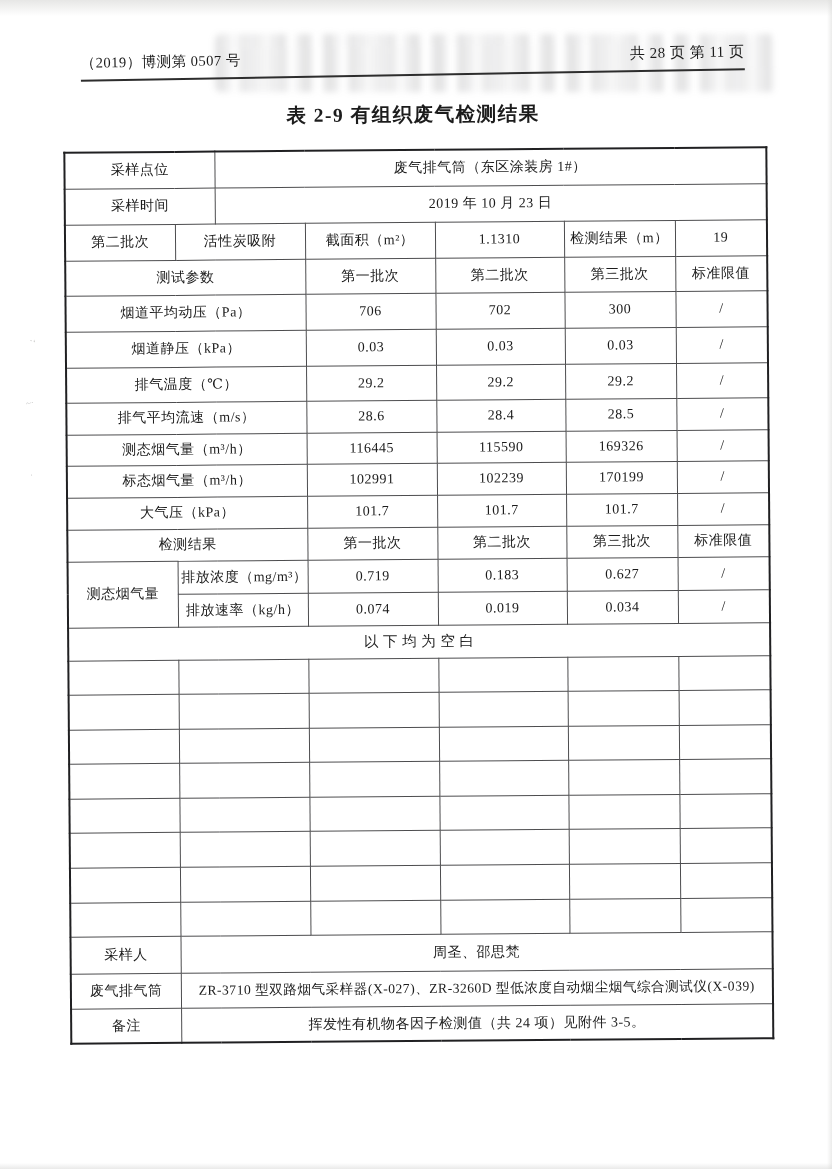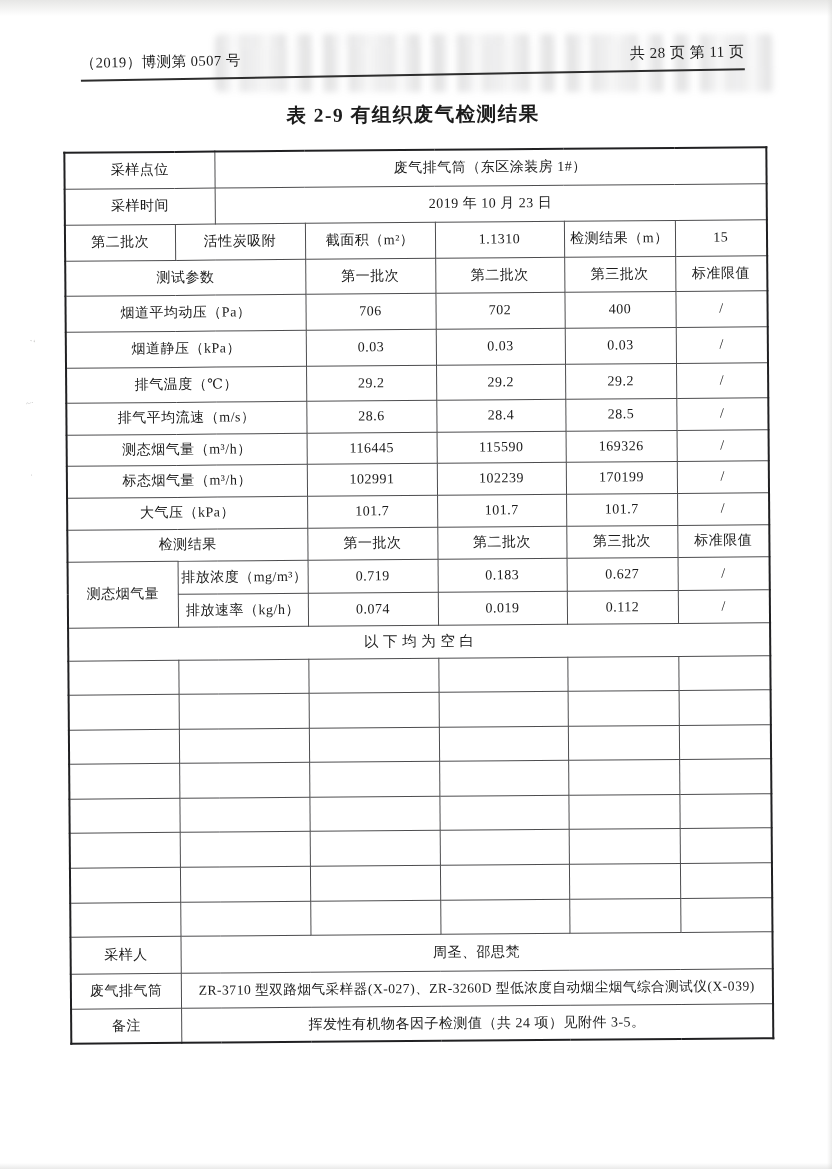--- a/index.html
+++ b/index.html
@@ -126,34 +126,34 @@
       <tr class="h36">
         <td colspan="2">采样时间</td>
         <td colspan="5">2019 年 10 月 23 日</td>
       </tr>
       <tr class="h36">
         <td>第二批次</td>
         <td colspan="2">活性炭吸附</td>
         <td>截面积（m²）</td>
         <td class="num">1.1310</td>
         <td>检测结果（m）</td>
-        <td class="num">15</td>
+        <td class="num">19</td>
       </tr>
       <tr class="h35">
         <td colspan="3">测试参数</td>
         <td>第一批次</td>
         <td>第二批次</td>
         <td>第三批次</td>
         <td>标准限值</td>
       </tr>
       <tr class="h36">
         <td colspan="3">烟道平均动压（Pa）</td>
         <td class="num">706</td>
         <td class="num">702</td>
-        <td class="num">400</td>
+        <td class="num">300</td>
         <td class="slash">/</td>
       </tr>
       <tr class="h36">
         <td colspan="3">烟道静压（kPa）</td>
         <td class="num">0.03</td>
         <td class="num">0.03</td>
         <td class="num">0.03</td>
         <td class="slash">/</td>
       </tr>
       <tr class="h35">
@@ -203,21 +203,21 @@
         <td colspan="2">排放浓度（mg/m³）</td>
         <td class="num">0.719</td>
         <td class="num">0.183</td>
         <td class="num">0.627</td>
         <td class="slash">/</td>
       </tr>
       <tr class="h33">
         <td colspan="2">排放速率（kg/h）</td>
         <td class="num">0.074</td>
         <td class="num">0.019</td>
-        <td class="num">0.112</td>
+        <td class="num">0.034</td>
         <td class="slash">/</td>
       </tr>
       <tr class="h33">
         <td colspan="7" class="blank-note">以 下 均 为 空 白</td>
       </tr>
       <tr class="he">
           <td></td>
           <td colspan="2"></td>
           <td></td>
           <td></td>

